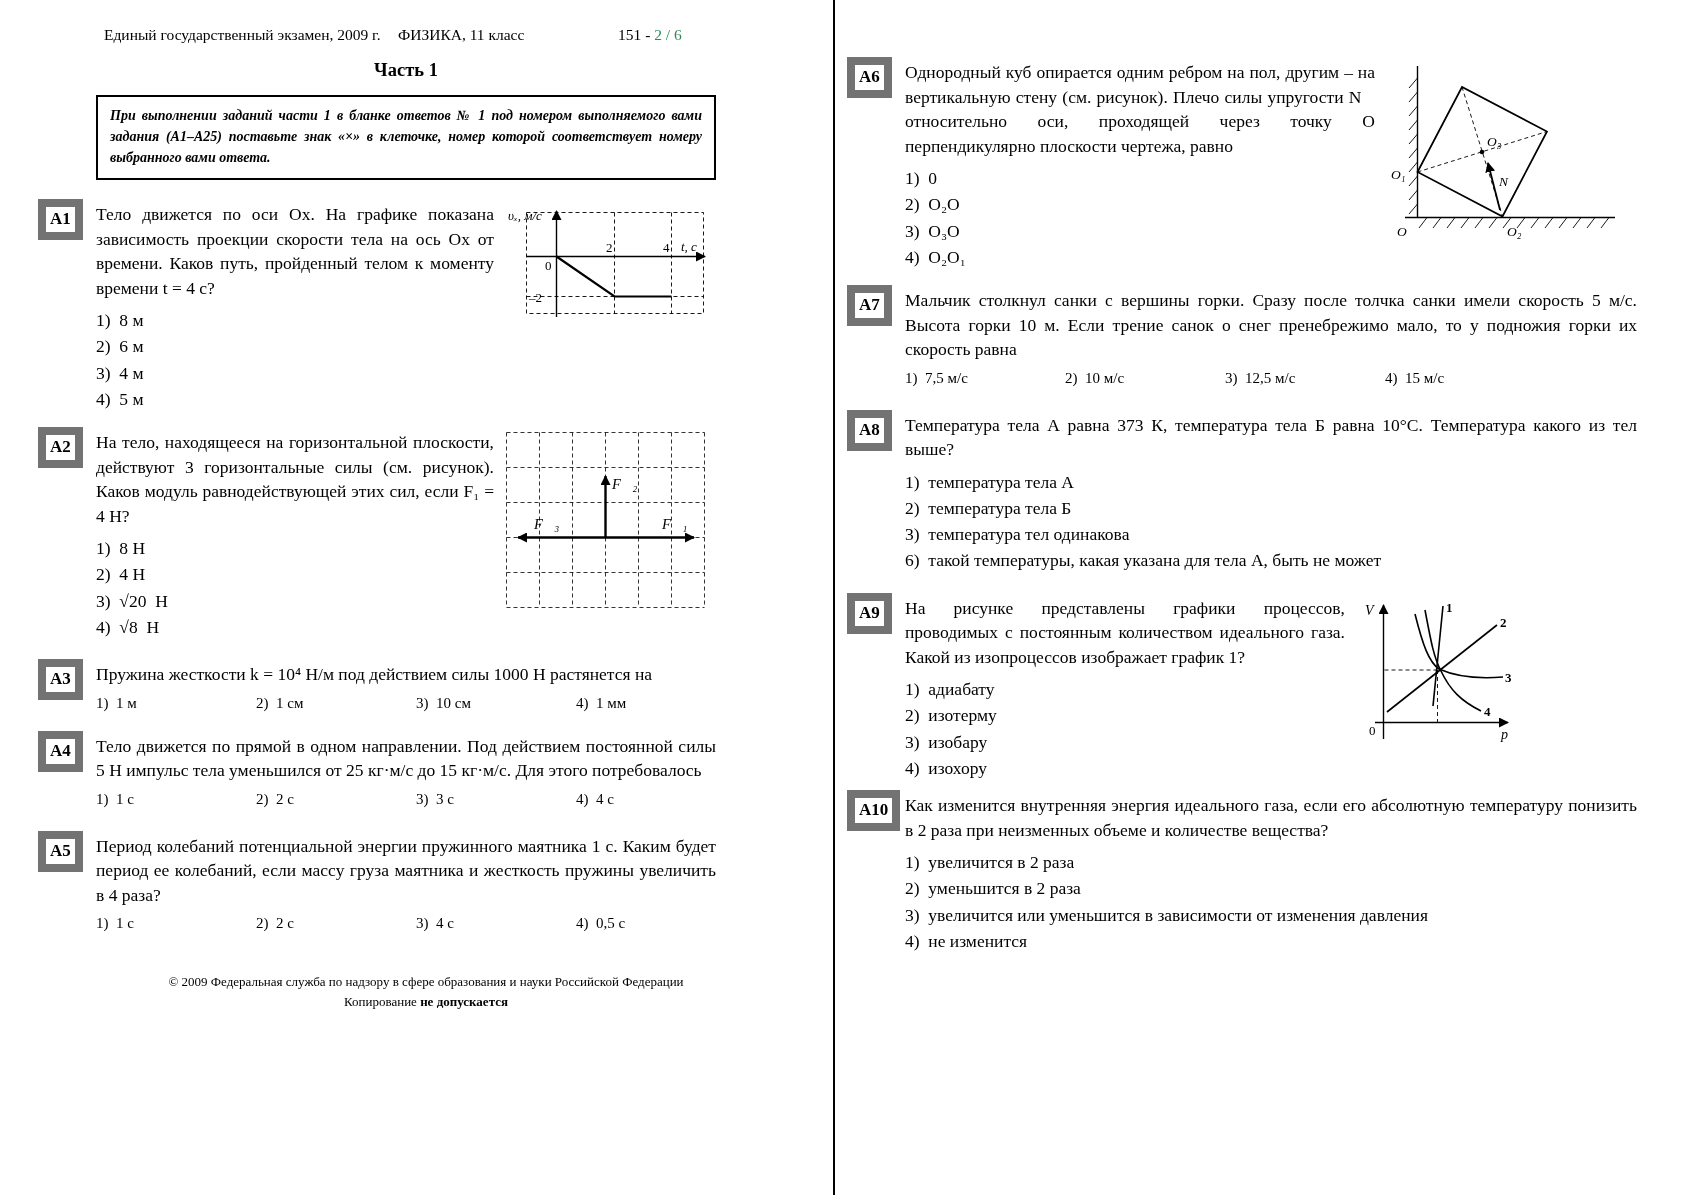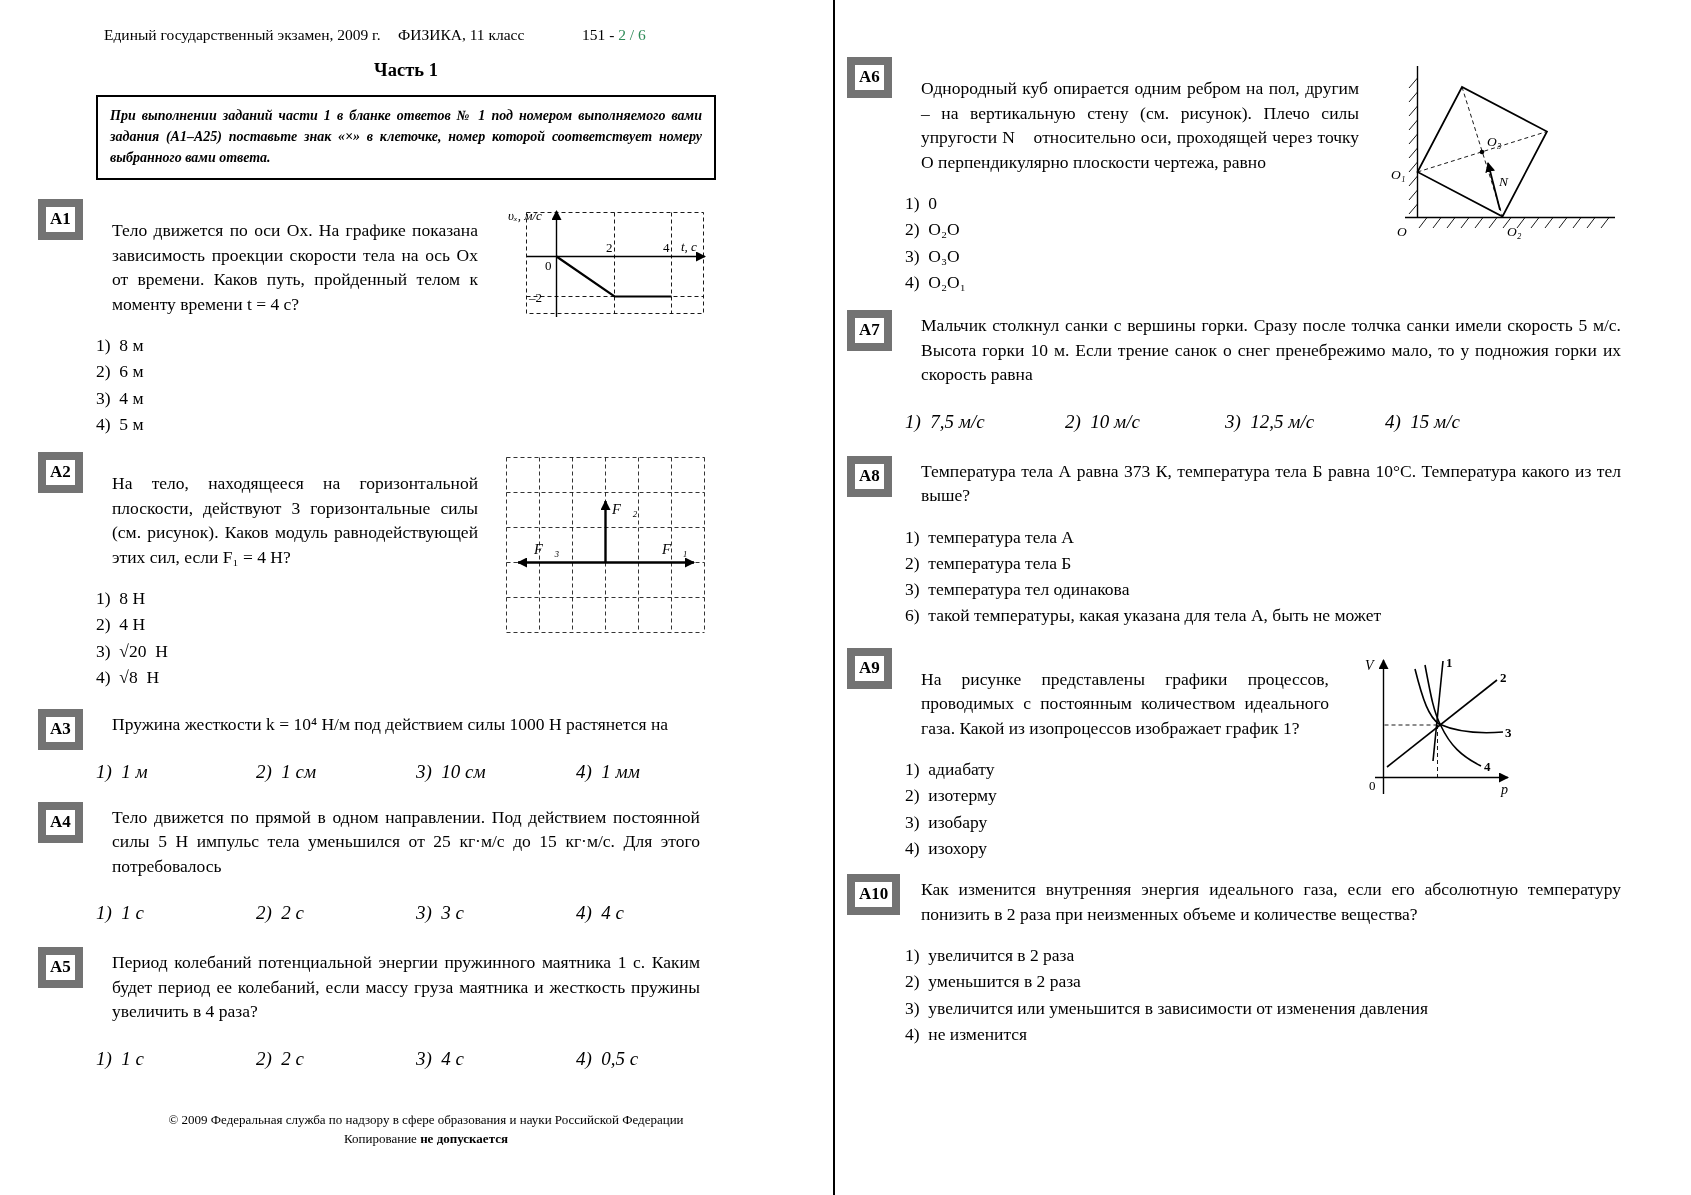--- a/index.html
+++ b/index.html
@@ -9,38 +9,38 @@
         font-family:"Liberation Serif",serif;color:#000;overflow:hidden;}
   .divider{position:absolute;left:833px;top:0;width:2px;height:1195px;background:#000;}
   .col{position:absolute;}
   .col-left{left:96px;top:26px;width:620px;}
   .col-right{left:905px;top:60px;width:732px;}
 
   .hdr{position:relative;height:22px;font-size:15.5px;white-space:nowrap;}
   .hdr > span{position:absolute;top:0;}
   .h-exam{left:8px;}
   .h-subj{left:302px;}
-  .h-codewrap{left:486px;}
+  .h-codewrap{left:522px;}
   .h-page{color:#2e8b57;}
 
   .part{margin-top:12px;text-align:center;font-weight:bold;font-size:18.5px;}
   .inst{margin-top:14px;border:2px solid #000;padding:8px 12px 10px;
         font-weight:bold;font-style:italic;font-size:14px;line-height:1.5;text-align:justify;}
 
   .q{position:relative;}
   .badge{position:absolute;left:-58px;top:-3px;min-width:44px;border:8px solid #737373;
          font-weight:bold;font-size:17px;text-align:center;padding:2px 4px 3px;box-sizing:border-box;}
   .q-row{display:flex;align-items:flex-start;}
   .q-main{flex:none;}
   .q-main.full{width:100%;}
-  .q-text{font-size:17.5px;line-height:1.4;text-align:justify;margin:16px;}
+  .q-text{font-size:17.5px;line-height:1.4;text-align:justify;margin:0;}
   .opts-v{margin-top:7px;font-size:17.5px;line-height:1.5;}
   .opt{white-space:pre-wrap;}
-  .opts-h{display:grid;grid-template-columns:160px 160px 160px auto;margin-top:24px;
-          font-size:19px;white-space:pre-wrap;font-style:italic;}
+  .opts-h{display:grid;grid-template-columns:160px 160px 160px auto;margin-top:8px;
+          font-size:15px;white-space:pre-wrap;}
   .q-fig{flex:none;margin-left:12px;margin-top:2px;}
   figure{margin:0;}
   .footer{margin-top:40px;width:660px;text-align:center;font-size:13px;line-height:1.5;}
   .mt12{margin-top:12px;}.mt18{margin-top:18px;}.mt22{margin-top:22px;}.mt26{margin-top:26px;}
   svg text{font-family:"Liberation Serif",serif;}
 </style>
 </head>
 <body>
 
 <svg width="0" height="0" style="position:absolute">

